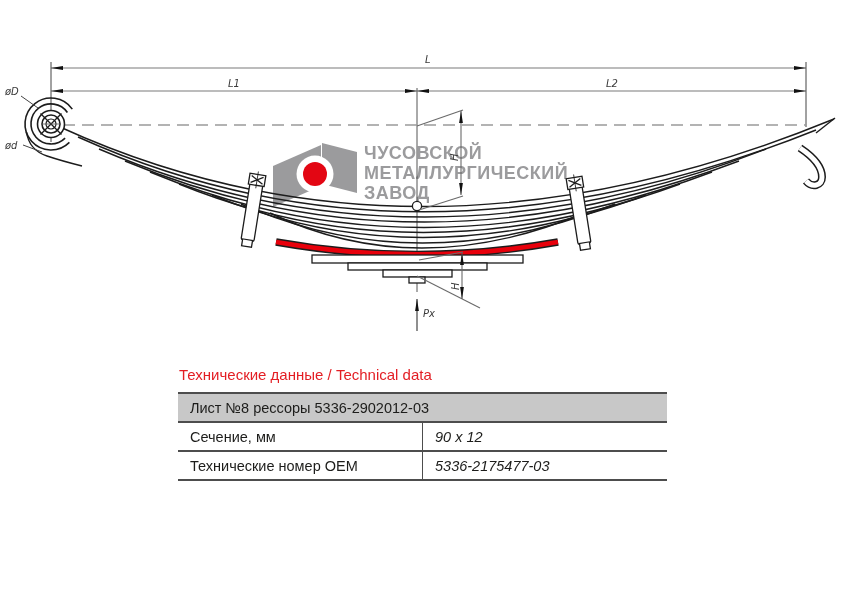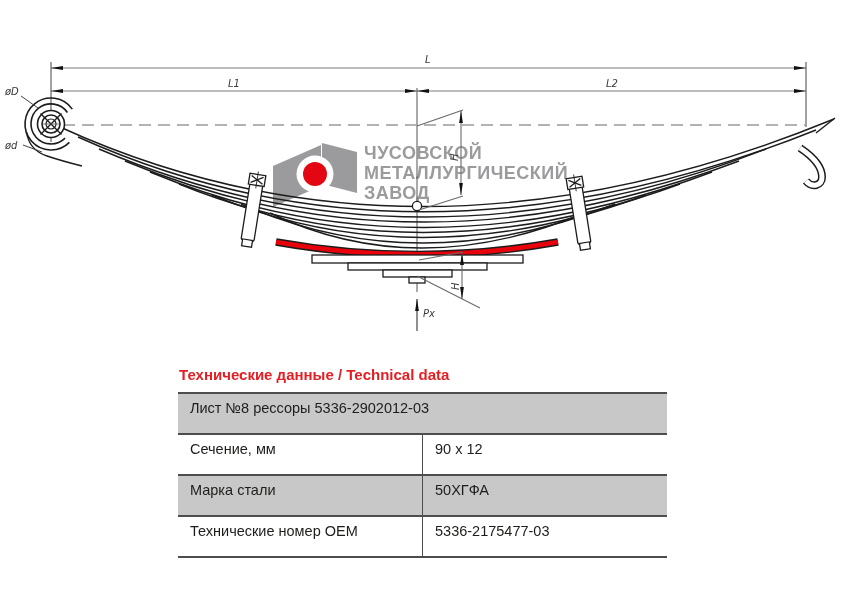--- a/index.html
+++ b/index.html
@@ -3,25 +3,25 @@
 <meta charset="utf-8">
 <style>
   html,body{margin:0;padding:0;background:#fff;}
   .page{position:relative;width:842px;height:595px;background:#ffffff;overflow:hidden;
         font-family:"Liberation Sans",sans-serif;}
   svg{position:absolute;left:0;top:0;}
   .dimtext{font-family:"DejaVu Sans",sans-serif;font-style:italic;font-size:10px;fill:#3a3a3a;}
   .logotext{font-family:"Liberation Sans",sans-serif;font-weight:bold;font-size:18px;
             fill:#9b9b9d;letter-spacing:0.5px;}
   .tech{position:absolute;left:178px;top:366px;width:489px;}
-  .tech-title{color:#e31e24;font-weight:bold;font-size:15px;margin:0 0 9px 1px;}
+  .tech-title{color:#e31e24;font-weight:normal;font-size:15px;margin:0 0 9px 1px;}
   table.t{border-collapse:collapse;width:100%;font-size:14.5px;color:#1d1d1b;table-layout:fixed;}
-  table.t td{height:27px;padding:0 4px 12px 12px;border-top:2px solid #4d4d4d;border-bottom:2px solid #4d4d4d;
+  table.t td{height:27px;padding:0 4px 0 12px;border-top:2px solid #4d4d4d;border-bottom:2px solid #4d4d4d;
              white-space:nowrap;overflow:hidden;}
-  table.t td.v{border-left:1px solid #4d4d4d;width:248px;}
+  table.t td.v{border-left:1px solid #4d4d4d;width:248px;font-style:italic;}
   table.t tr.g td{background:#c8c8c8;}
 </style>
 </head>
 <body>
 
 <div class="page">
 
   <svg width="842" height="595" viewBox="0 0 842 595">
     <defs>
       <marker id="arr" viewBox="0 0 12 5" refX="12" refY="2.5" markerWidth="12" markerHeight="5" markerUnits="userSpaceOnUse" orient="auto-start-reverse">
@@ -138,24 +138,20 @@
     <div class="tech-title">Технические данные / Technical data</div>
     <table class="t">
       <tbody>
           <tr class="g">
         <td colspan="2">Лист №8 рессоры 5336-2902012-03</td>
       </tr>
       <tr>
         <td>Сечение, мм</td>
         <td class="v">90 x 12</td>
       </tr>
-      <tr class="g">
-        <td>Марка стали</td>
-        <td class="v">50ХГФА</td>
-      </tr>
       <tr>
         <td>Технические номер OEM</td>
         <td class="v">5336-2175477-03</td>
       </tr>
     </tbody>
       </table>
   </div>
 
 </div>
 

